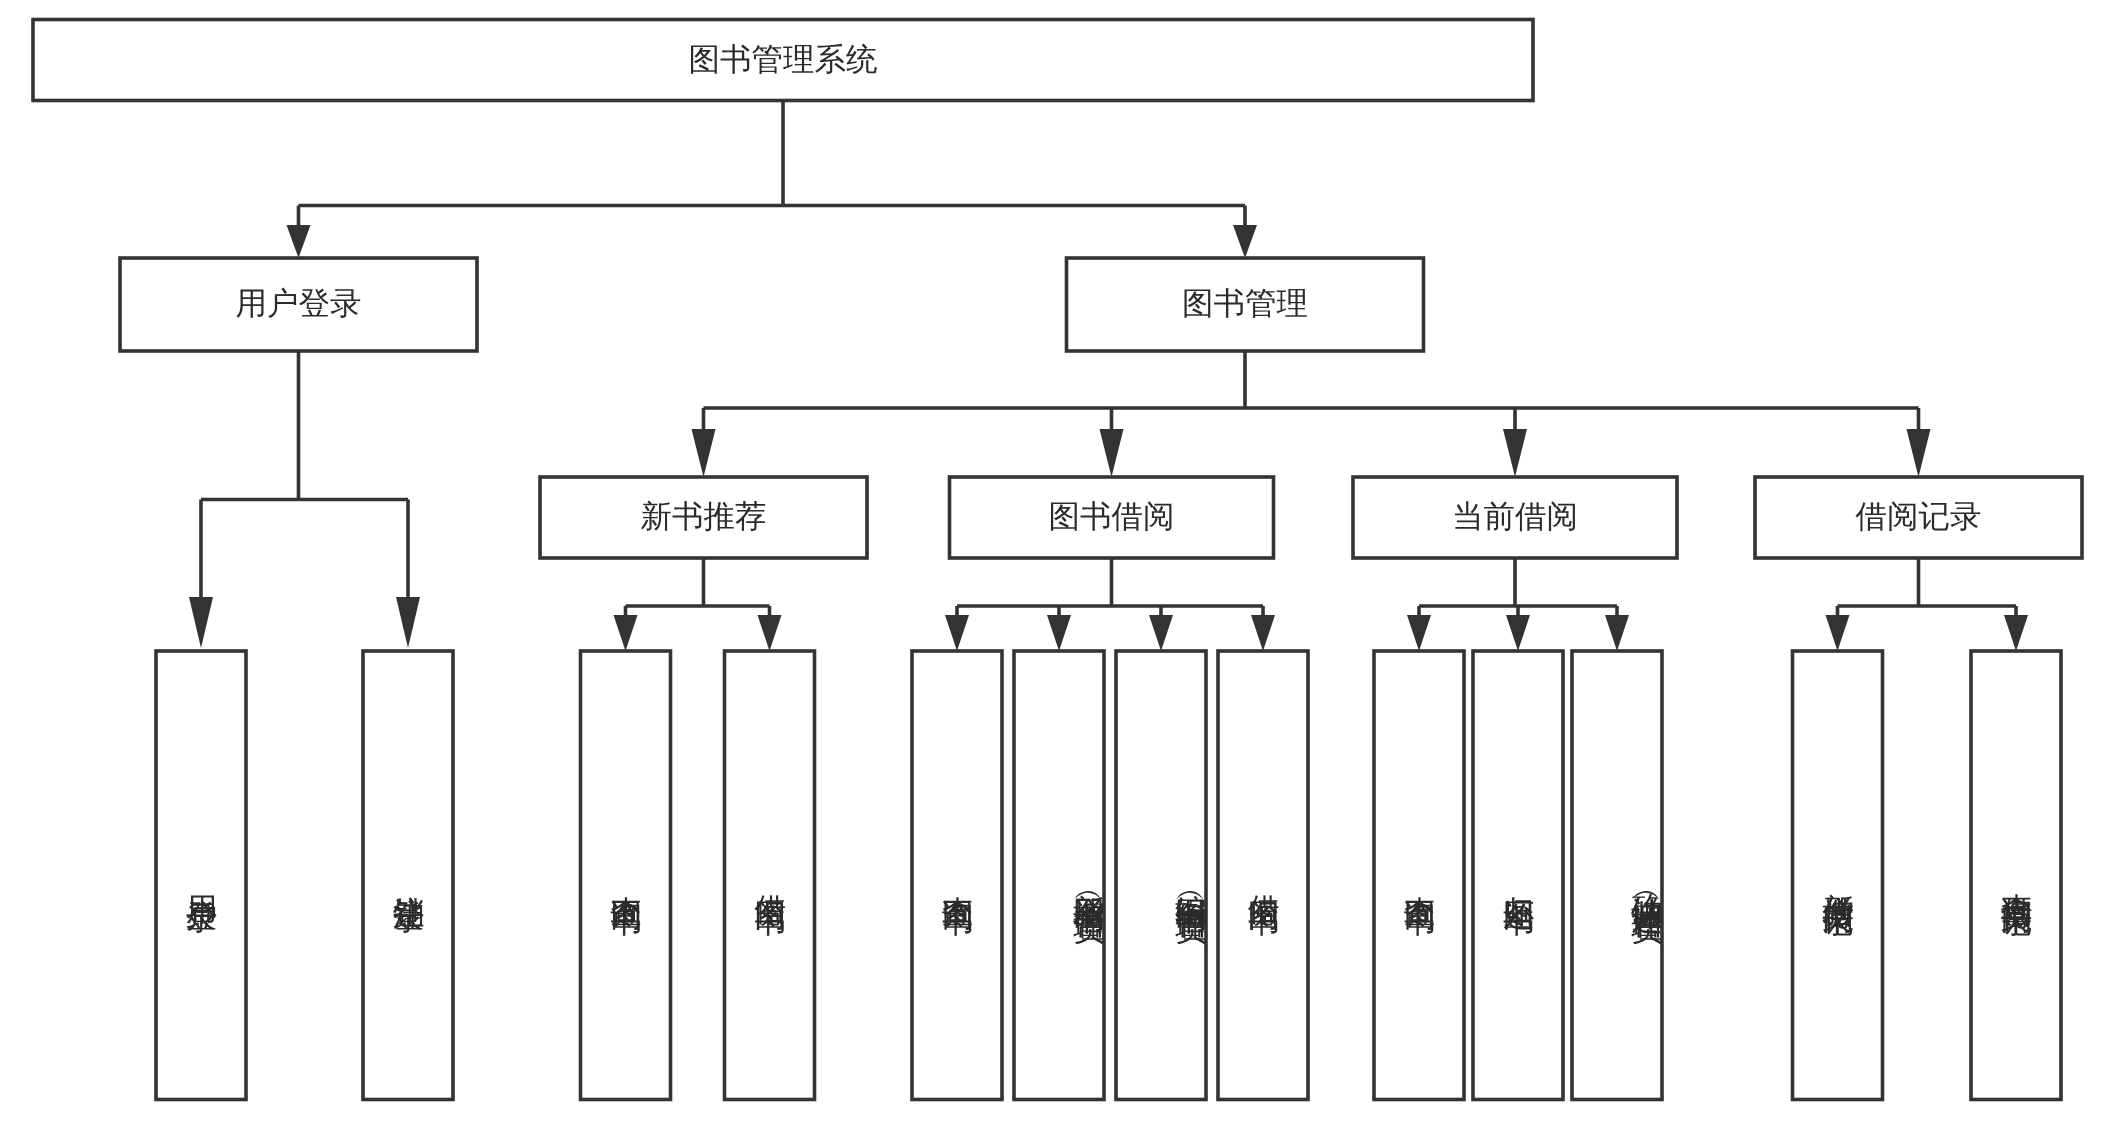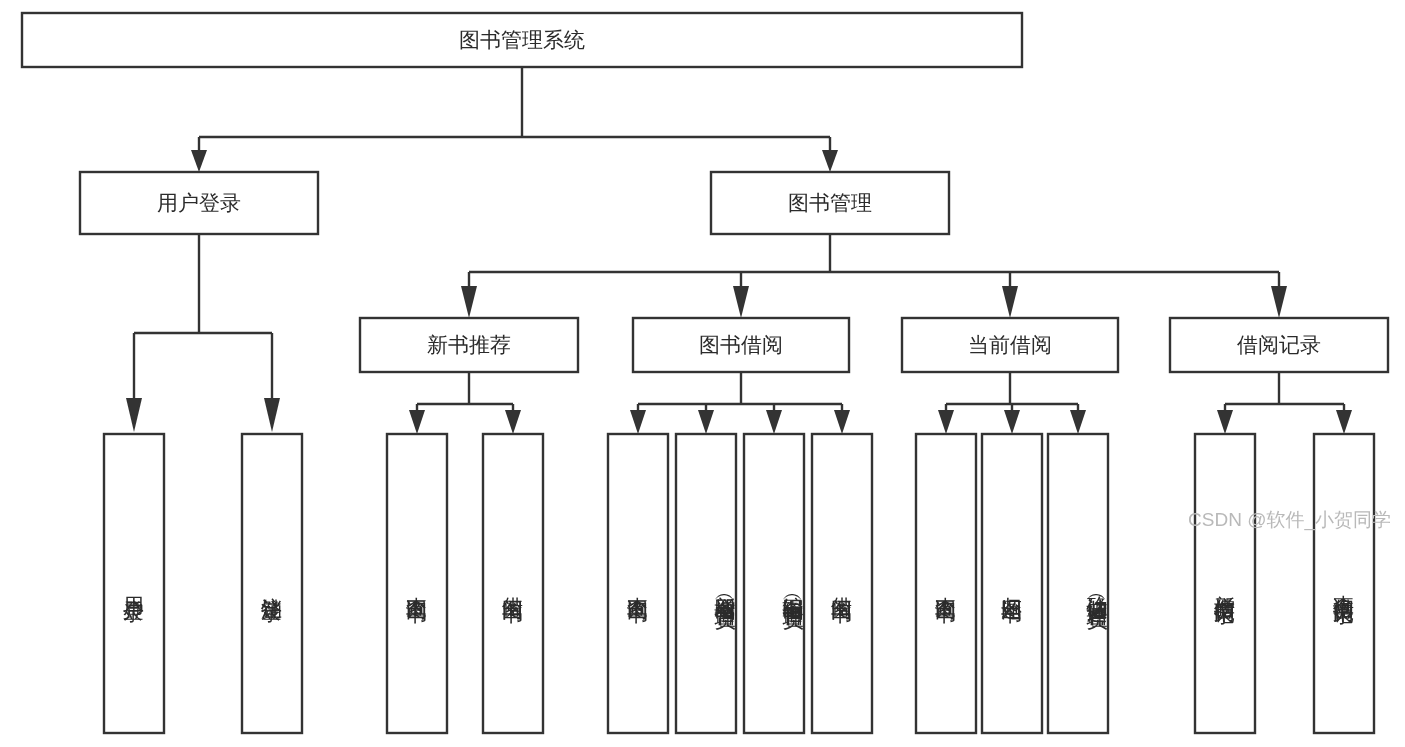--- a/index.html
+++ b/index.html
@@ -209,15 +209,14 @@
   <div class="vlabel" style="left:744px; top:442px; width:60px; height:291px;">编辑图书（管理员）</div>
   <div class="vlabel centered" style="left:812px; top:434px; width:60px; height:299px;">借阅图书</div>
 
   <div class="vlabel centered" style="left:916px; top:434px; width:60px; height:299px;">查询图书</div>
   <div class="vlabel centered" style="left:982px; top:434px; width:60px; height:299px;">归还图书</div>
   <div class="vlabel" style="left:1048px; top:442px; width:60px; height:291px;">确认归还（管理员）</div>
 
   <div class="vlabel centered" style="left:1195px; top:434px; width:60px; height:299px;">新增借阅记录</div>
   <div class="vlabel centered" style="left:1314px; top:434px; width:60px; height:299px;">查询借阅记录</div>
 
-  <div class="watermark">CSDN @软件_小贺同学</div>
 
 </div>
 
 </body></html>

